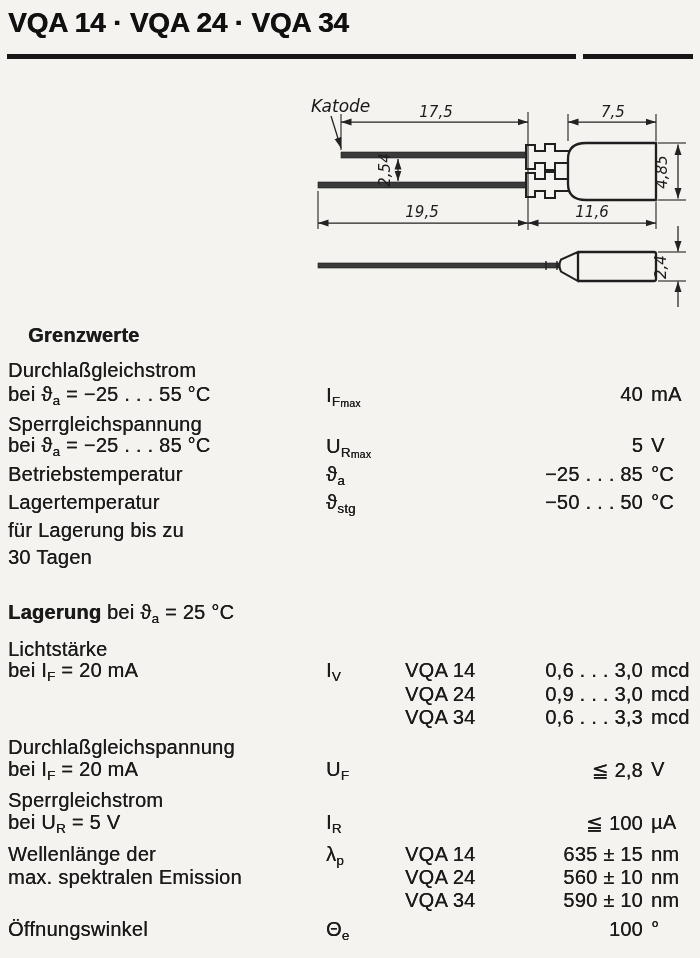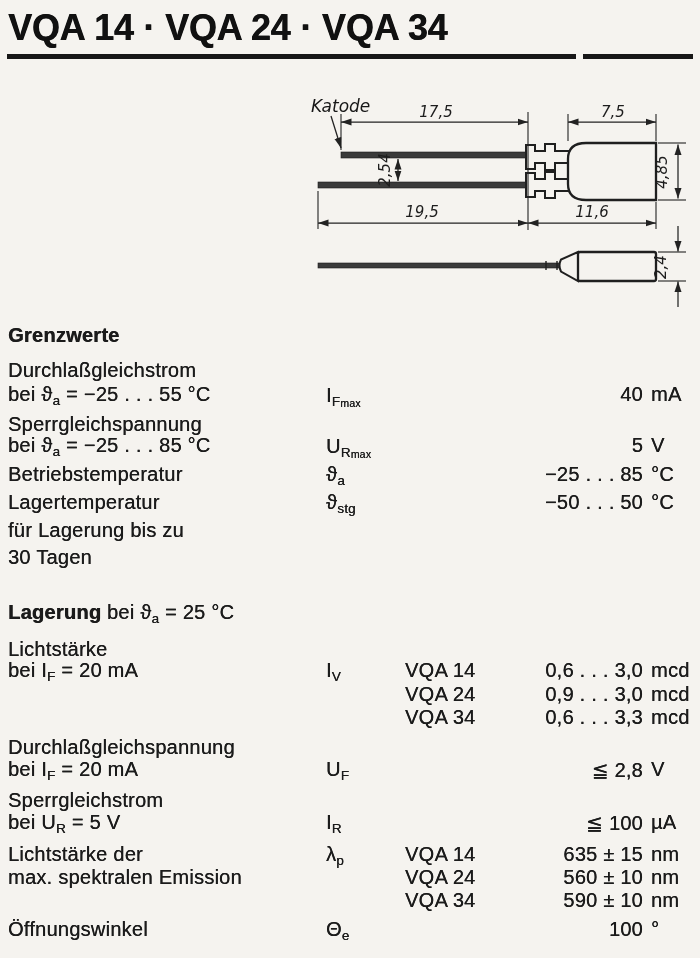--- a/index.html
+++ b/index.html
@@ -4,32 +4,32 @@
 <style>
   html,body{margin:0;padding:0;}
   body{
     width:700px;height:958px;position:relative;overflow:hidden;
     background:#f5f3ef;
     font-family:"Liberation Sans","DejaVu Sans",sans-serif;
     color:#1b1b1b;
   }
   .page-title{
     position:absolute;left:8px;top:7px;
-    font-size:36px;font-weight:700;letter-spacing:-0.2px;color:#111;
+    font-size:28px;font-weight:700;letter-spacing:-0.2px;color:#111;
     text-shadow:0.5px 0 0 currentColor;white-space:nowrap;
   }
   .rule{position:absolute;background:#171717;height:5px;top:54px;}
   .rule.seg1{left:7px;width:569px;}
   .rule.seg2{left:583px;width:110px;}
   .line{
     position:absolute;left:8px;white-space:nowrap;
     font-size:20px;letter-spacing:0.25px;color:#1b1b1b;
     text-shadow:0.25px 0 0 currentColor;
   }
-  .heading{font-weight:700;text-shadow:0.5px 0 0 currentColor;}
+  .heading{font-weight:700;text-shadow:0.5px 0 0 currentColor;margin-left:20px;}
   .sym{left:290px;margin-left:36px;}
   .type{left:405px;}
   .val{left:460px;width:183px;text-align:right;}
   .val .unit{position:absolute;left:191px;text-align:right;white-space:nowrap;}
   .rich-b{font-weight:700;text-shadow:0.5px 0 0 currentColor;}
   .rich-s{font-size:13.5px;vertical-align:-3.5px;letter-spacing:0.2px;}
   .rich-s2{font-size:10.5px;vertical-align:-4.5px;letter-spacing:0.2px;}
   svg .dimtxt{
     font-family:"DejaVu Sans","Liberation Sans",sans-serif;
     font-style:italic;font-size:15px;fill:#1d1d1d;
@@ -139,21 +139,21 @@
 <div class="line" style="top:736px">Durchlaßgleichspannung</div>
 <div class="line" style="top:758px"><span>bei </span><span>I</span><span class="rich-s">F</span><span> = 20 mA</span></div>
 <div class="line sym" style="top:758px"><span>U</span><span class="rich-s">F</span></div>
 <div class="line val" style="top:758px"><span class="num">≦ 2,8</span><span class="unit">V</span></div>
 
 <div class="line" style="top:789px">Sperrgleichstrom</div>
 <div class="line" style="top:811px"><span>bei </span><span>U</span><span class="rich-s">R</span><span> = 5 V</span></div>
 <div class="line sym" style="top:811px"><span>I</span><span class="rich-s">R</span></div>
 <div class="line val" style="top:811px"><span class="num">≦ 100</span><span class="unit">µA</span></div>
 
-<div class="line" style="top:843px">Lichtstärke der</div>
+<div class="line" style="top:843px">Wellenlänge der</div>
 <div class="line sym" style="top:843px"><span>λ</span><span class="rich-s">p</span></div>
 <div class="line type" style="top:843px">VQA 14</div>
 <div class="line val" style="top:843px"><span class="num">635 ± 15</span><span class="unit">nm</span></div>
 <div class="line" style="top:866px">max. spektralen Emission</div>
 <div class="line type" style="top:866px">VQA 24</div>
 <div class="line val" style="top:866px"><span class="num">560 ± 10</span><span class="unit">nm</span></div>
 <div class="line type" style="top:889px">VQA 34</div>
 <div class="line val" style="top:889px"><span class="num">590 ± 10</span><span class="unit">nm</span></div>
 
 <div class="line" style="top:918px">Öffnungswinkel</div>

